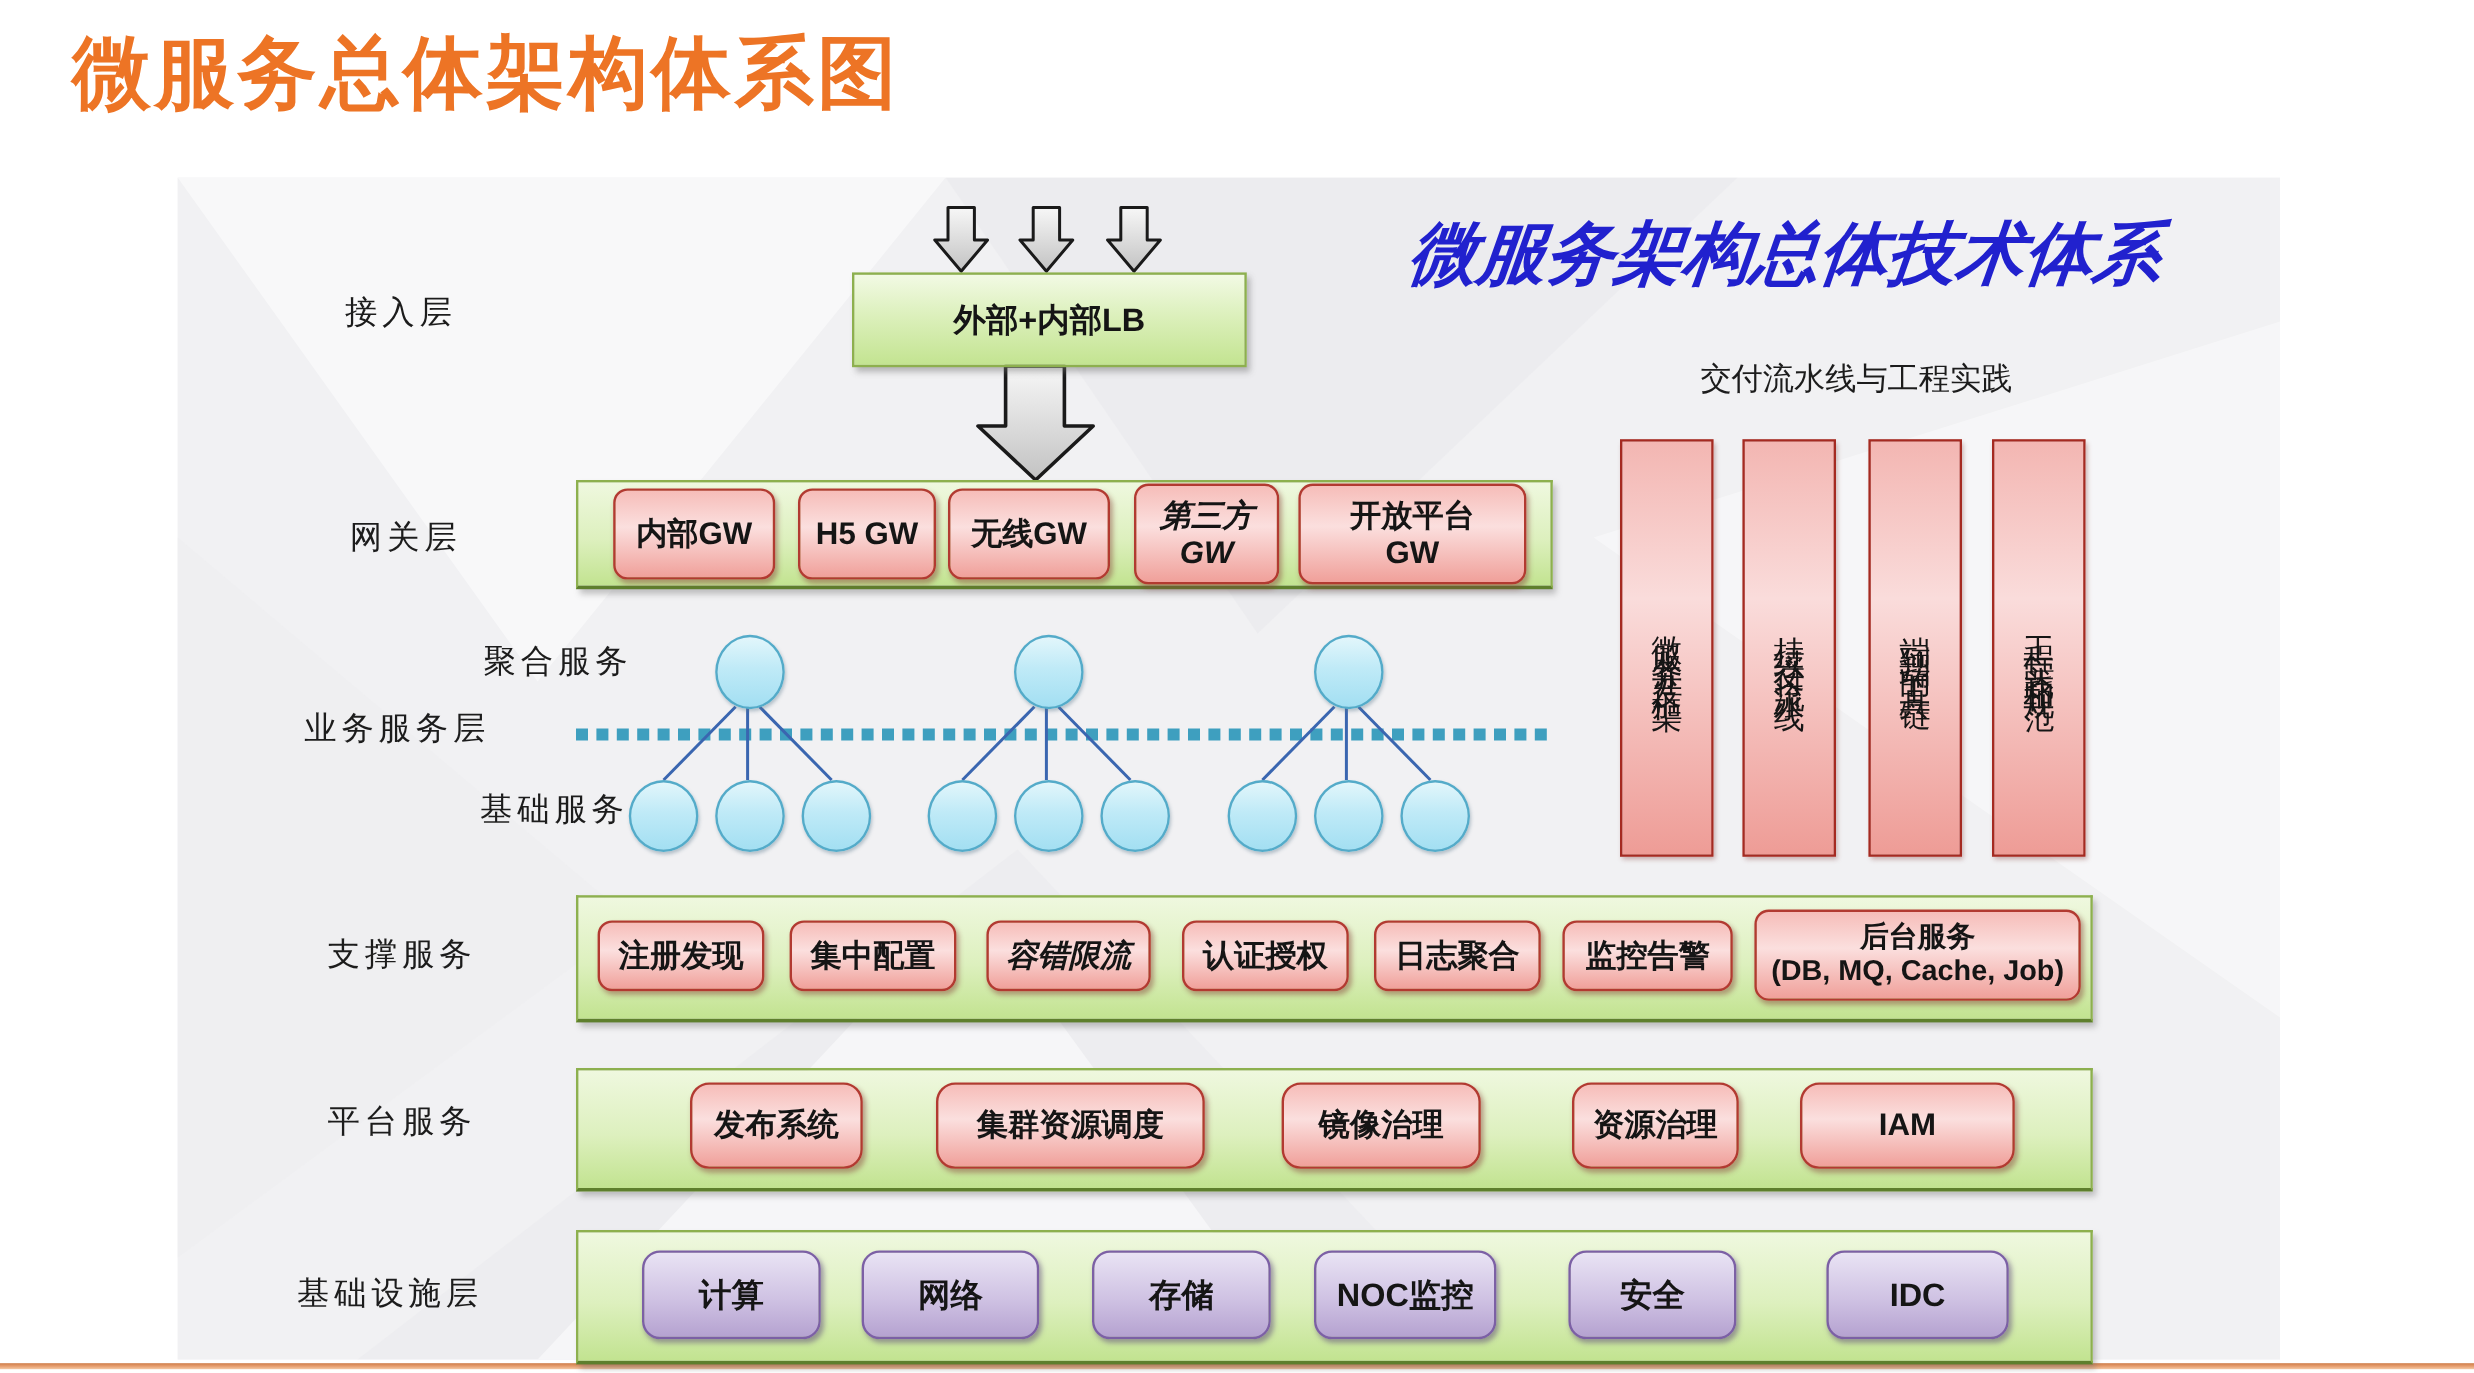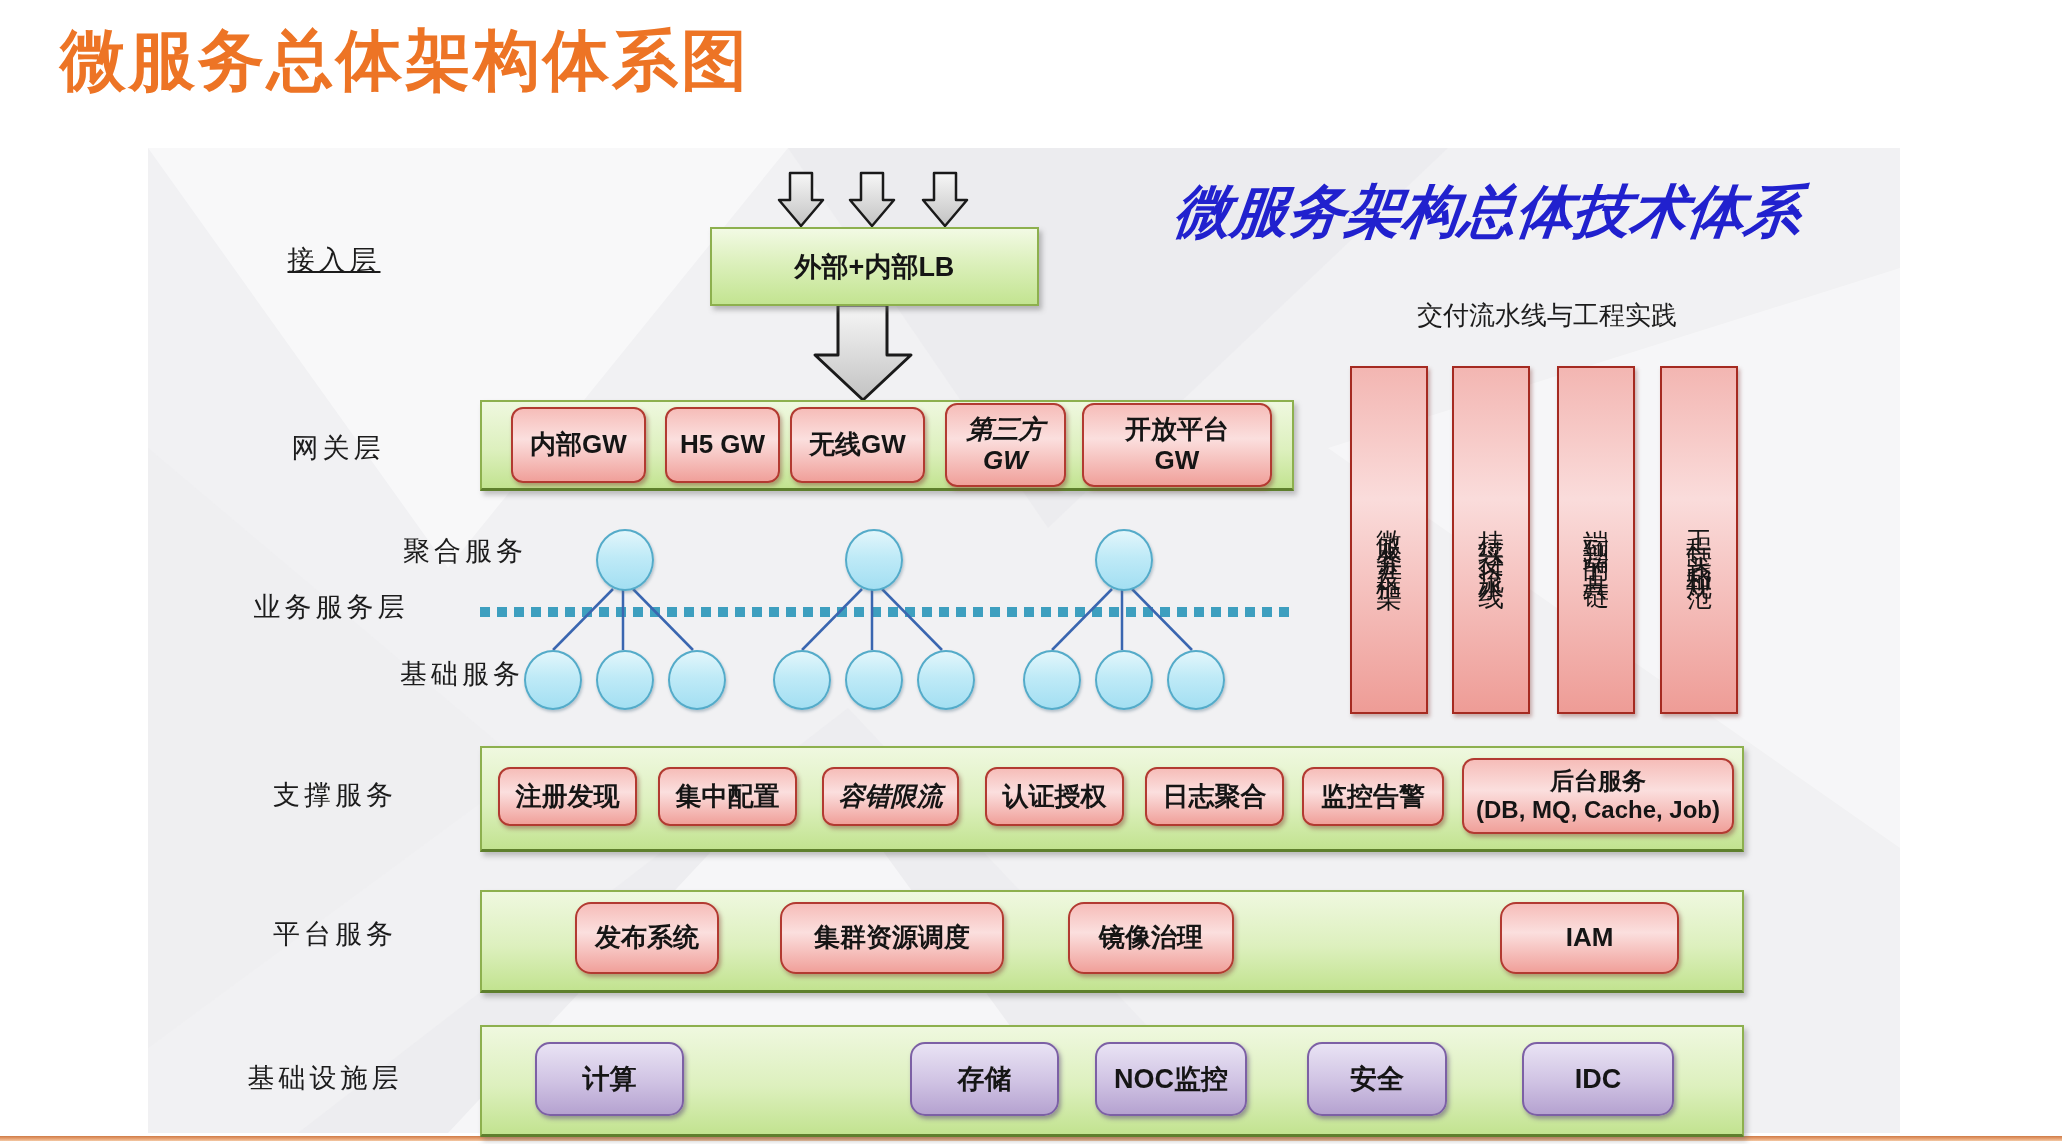--- a/index.html
+++ b/index.html
@@ -109,21 +109,21 @@
   </svg>
 
   <div class="right-title">微服务架构总体技术体系</div>
   <div class="pipeline-title">交付流水线与工程实践</div>
 
   <div class="vbox" style="left:1202px;">微服务开发框架</div>
   <div class="vbox" style="left:1304px;">持续交付流水线</div>
   <div class="vbox" style="left:1409px;">端到端的工具链</div>
   <div class="vbox" style="left:1512px;">工程实践和规范</div>
 
-  <div class="layer-label" style="left:186px;top:112px;text-decoration:underline;">接入层</div>
+  <div class="layer-label" style="left:186px;top:112px;">接入层</div>
   <div class="layer-label" style="left:190px;top:300px;">网关层</div>
   <div class="layer-label" style="left:317px;top:403px;">聚合服务</div>
   <div class="layer-label" style="left:183px;top:459px;">业务服务层</div>
   <div class="layer-label" style="left:314px;top:526px;">基础服务</div>
   <div class="layer-label" style="left:187px;top:647px;">支撑服务</div>
   <div class="layer-label" style="left:187px;top:786px;">平台服务</div>
   <div class="layer-label" style="left:177px;top:930px;">基础设施层</div>
 
   <div class="el green-box" style="left:562px;top:79px;width:325px;height:75px;">
     <span class="lb-text">外部+内部LB</span>
@@ -158,24 +158,26 @@
   <div class="pink-box" style="left:837px;top:619px;width:135px;height:55px;z-index:3;">认证授权</div>
   <div class="pink-box" style="left:997px;top:619px;width:135px;height:55px;z-index:3;">日志聚合</div>
   <div class="pink-box" style="left:1154px;top:619px;width:138px;height:55px;z-index:3;">监控告警</div>
   <div class="pink-box" style="left:1314px;top:610px;width:268px;height:72px;z-index:3;font-size:24px;">后台服务
 (DB, MQ, Cache, Job)</div>
 
   <div class="el green-container" style="left:332px;top:742px;width:1260px;height:98px;"></div>
   <div class="pink-box round-pink" style="left:427px;top:754px;width:140px;height:68px;z-index:3;">发布系统</div>
   <div class="pink-box round-pink" style="left:632px;top:754px;width:220px;height:68px;z-index:3;">集群资源调度</div>
   <div class="pink-box round-pink" style="left:920px;top:754px;width:162px;height:68px;z-index:3;">镜像治理</div>
+  <div class="pink-box round-pink" style="left:1162px;top:754px;width:135px;height:68px;z-index:3;">资源治理</div>
   <div class="pink-box round-pink" style="left:1352px;top:754px;width:175px;height:68px;z-index:3;">IAM</div>
 
   <div class="el green-container" style="left:332px;top:877px;width:1260px;height:107px;"></div>
   <div class="purple-box" style="left:387px;top:894px;width:145px;height:70px;z-index:3;">计算</div>
+  <div class="purple-box" style="left:570px;top:894px;width:144px;height:70px;z-index:3;">网络</div>
   <div class="purple-box" style="left:762px;top:894px;width:145px;height:70px;z-index:3;">存储</div>
   <div class="purple-box" style="left:947px;top:894px;width:148px;height:70px;z-index:3;">NOC监控</div>
   <div class="purple-box" style="left:1159px;top:894px;width:136px;height:70px;z-index:3;">安全</div>
   <div class="purple-box" style="left:1374px;top:894px;width:148px;height:70px;z-index:3;">IDC</div>
 
 </div>
 
 <div class="bottom-rule"></div>
 
 </body></html>

